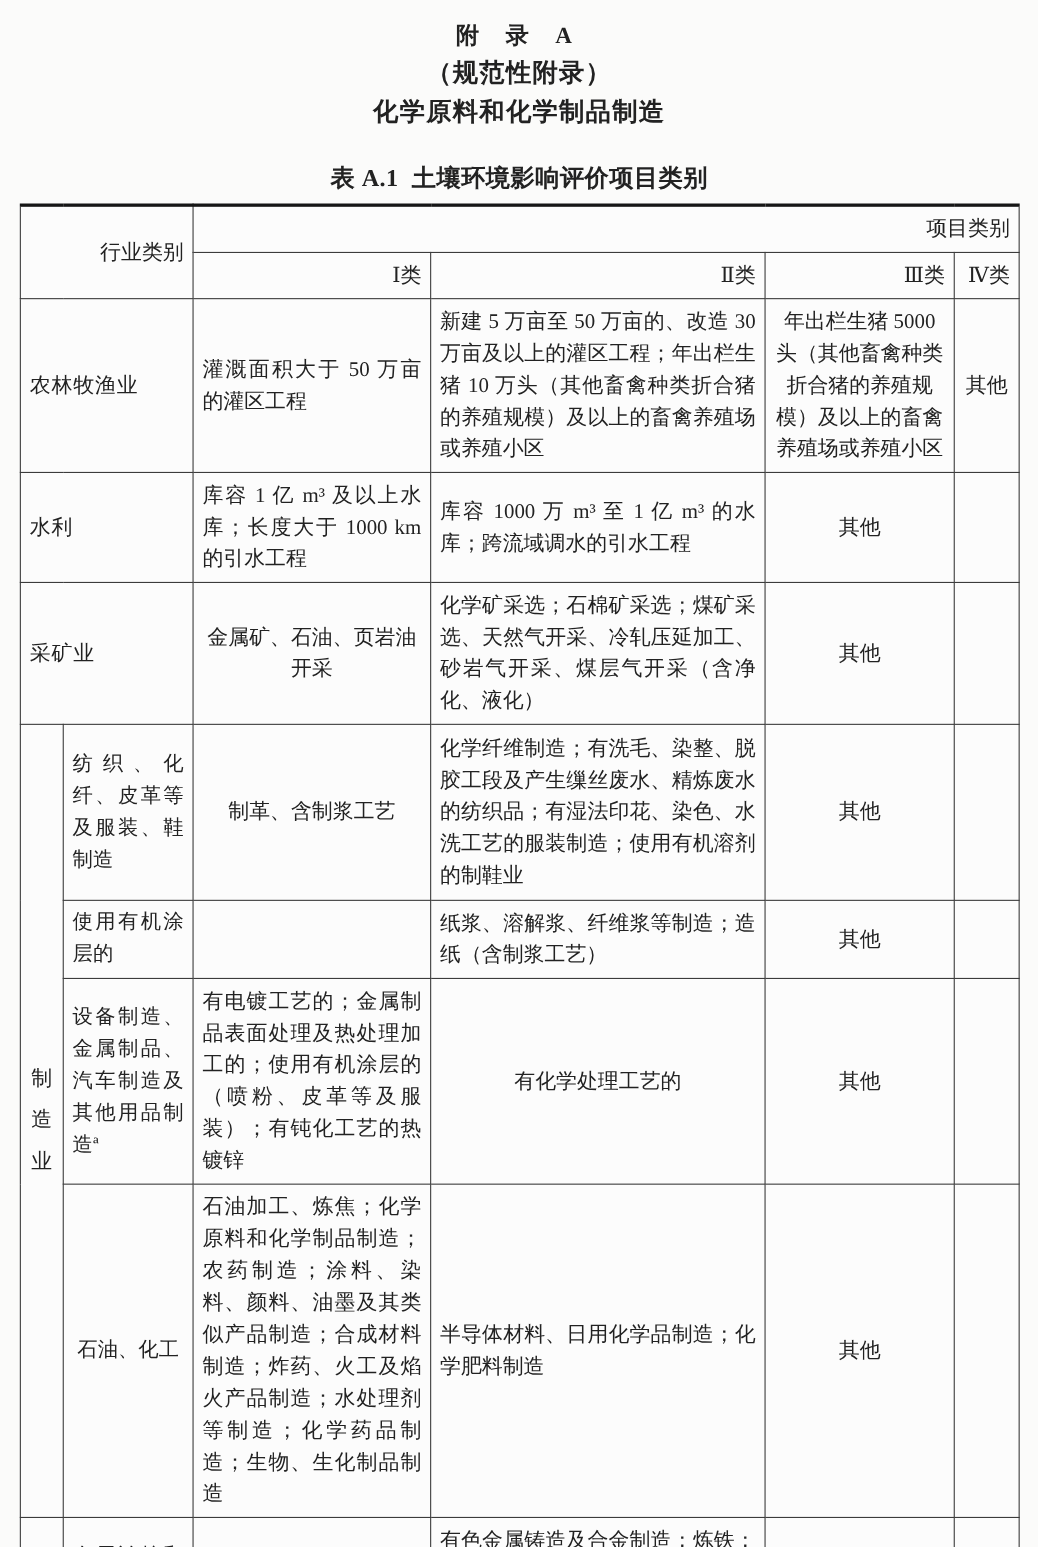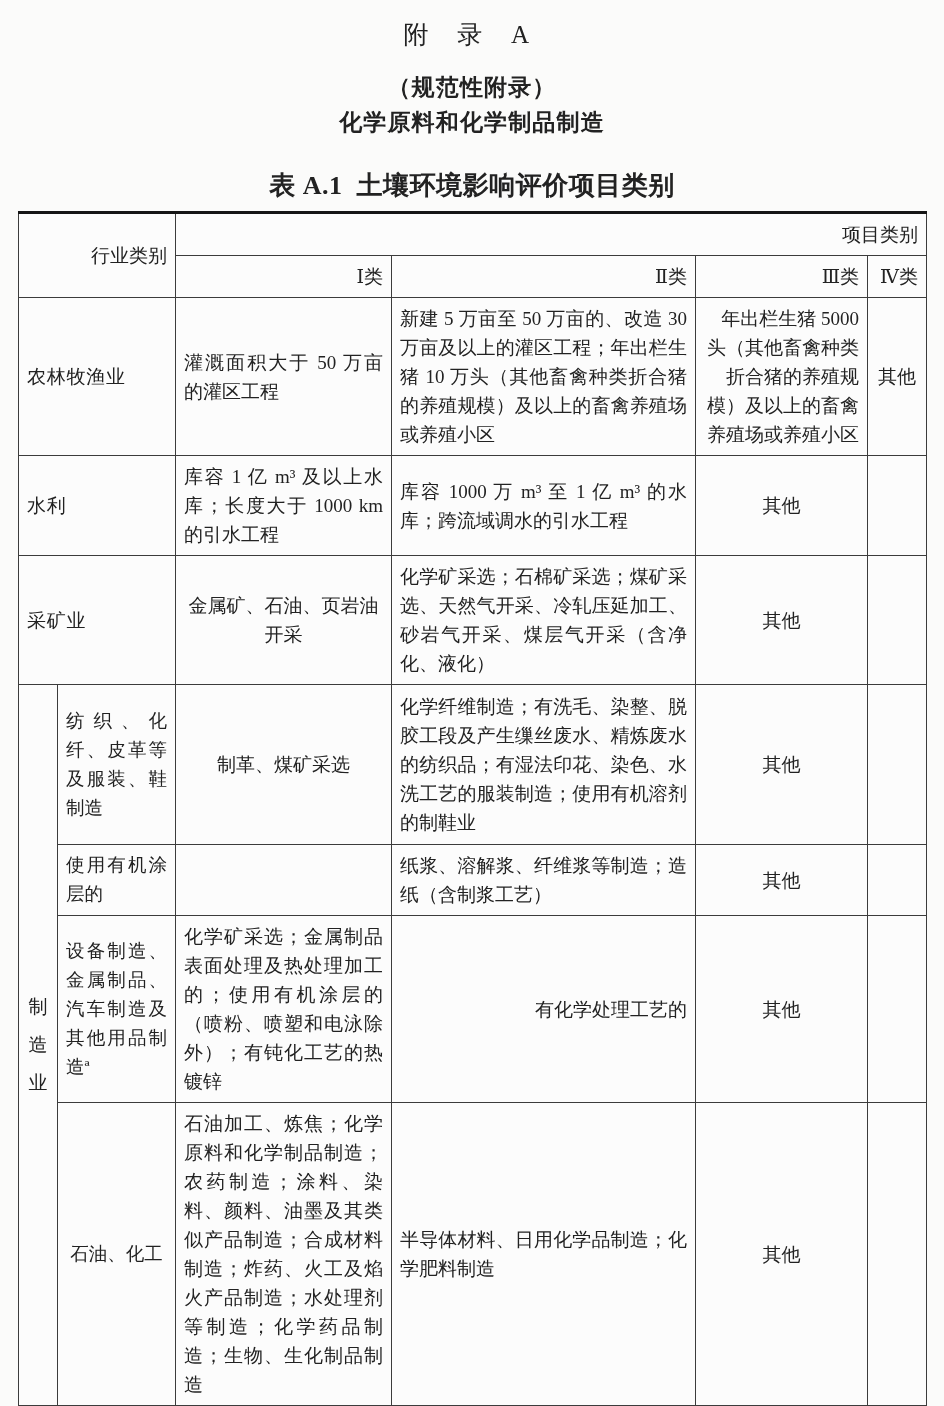--- a/index.html
+++ b/index.html
@@ -13,40 +13,40 @@
     font-family: "Liberation Serif", "DejaVu Serif", serif;
     color: #222;
     -webkit-font-smoothing: antialiased;
   }
   .page {
     padding: 10px 18px 0 18px;
     box-sizing: border-box;
   }
   .title-block { text-align: center; }
   .title1 {
-    font-size: 25px;
-    font-weight: normal;
+    font-size: 21px;
+    font-weight: bold;
     letter-spacing: 0.45em;
     margin-top: 8px;
     white-space: pre-wrap;
   }
   .title2 {
     font-size: 23px;
     font-weight: bold;
-    margin-top: 21px;
+    margin-top: 5px;
     letter-spacing: 0.05em;
   }
   .title3 {
     font-size: 23px;
     font-weight: bold;
     margin-top: 4px;
     letter-spacing: 0.05em;
   }
   .caption {
-    font-size: 26px;
+    font-size: 22px;
     font-weight: bold;
     text-align: center;
     margin-top: 30px;
     margin-bottom: 8px;
     white-space: pre-wrap;
     letter-spacing: 0.02em;
   }
   table.main {
     border-collapse: collapse;
     table-layout: fixed;
@@ -64,21 +64,21 @@
     overflow: hidden;
   }
   table.main { border-top: 3px solid #161616; border-bottom: 3px solid #161616; }
   
   td.hc { text-align: right; padding: 2px 4px; }
   
   td.c { text-align: center; }
   
   td.j { text-align: justify; text-align-last: left; }
   
-  td.l { text-align: right; }
+  td.l { text-align: center; }
   
   td.ind { text-align: left; padding-left: 11px; letter-spacing: 0.04em; }
   
   td.cat { text-align: justify; text-align-last: left; padding: 6px 7px; font-size: 18.5px; }
   td.cat.cc { text-align: left; text-align-last: center; }
   
   td.vgroup { padding: 4px 2px; }
   .vtext {
     width: 1.1em;
     margin: 0 auto;
@@ -146,37 +146,37 @@
       <td class="j">化学矿采选；石棉矿采选；煤矿采选、天然气开采、冷轧压延加工、砂岩气开采、煤层气开采（含净化、液化）</td>
       <td class="c">其他</td>
       <td class="c"></td>
     </tr>
 
     <tr style="height:160px">
       <td class="vgroup" rowspan="4">
         <div class="vtext">制造业</div>
       </td>
       <td class="cat">纺织、化纤、皮革等及服装、鞋制造</td>
-      <td class="c">制革、煤矿采选</td>
+      <td class="c">制革、含制浆工艺</td>
       <td class="j">化学纤维制造；有洗毛、染整、脱胶工段及产生缫丝废水、精炼废水的纺织品；有湿法印花、染色、水洗工艺的服装制造；使用有机溶剂的制鞋业</td>
       <td class="c">其他</td>
       <td class="c"></td>
     </tr>
 
     <tr style="height:70px">
       <td class="cat">使用有机涂层的</td>
       <td class="c"></td>
       <td class="j">纸浆、溶解浆、纤维浆等制造；造纸（含制浆工艺）</td>
       <td class="c">其他</td>
       <td class="c"></td>
     </tr>
 
     <tr style="height:175px">
       <td class="cat">设备制造、金属制品、汽车制造及其他用品制造ª</td>
-      <td class="j">化学矿采选；金属制品表面处理及热处理加工的；使用有机涂层的（喷粉、喷塑和电泳除外）；有钝化工艺的热镀锌</td>
+      <td class="j">有电镀工艺的；金属制品表面处理及热处理加工的；使用有机涂层的（喷粉、皮革等及服装）；有钝化工艺的热镀锌</td>
       <td class="l">有化学处理工艺的</td>
       <td class="c">其他</td>
       <td class="c"></td>
     </tr>
 
     <tr style="height:242px">
       <td class="cat cc">石油、化工</td>
       <td class="j">石油加工、炼焦；化学原料和化学制品制造；农药制造；涂料、染料、颜料、油墨及其类似产品制造；合成材料制造；炸药、火工及焰火产品制造；水处理剂等制造；化学药品制造；生物、生化制品制造</td>
       <td class="j">半导体材料、日用化学品制造；化学肥料制造</td>
       <td class="c">其他</td>

